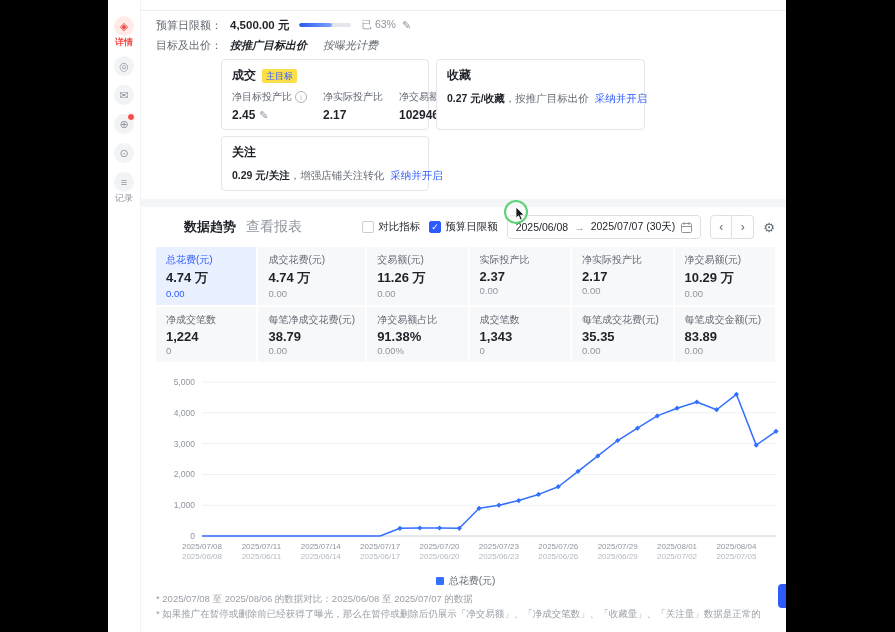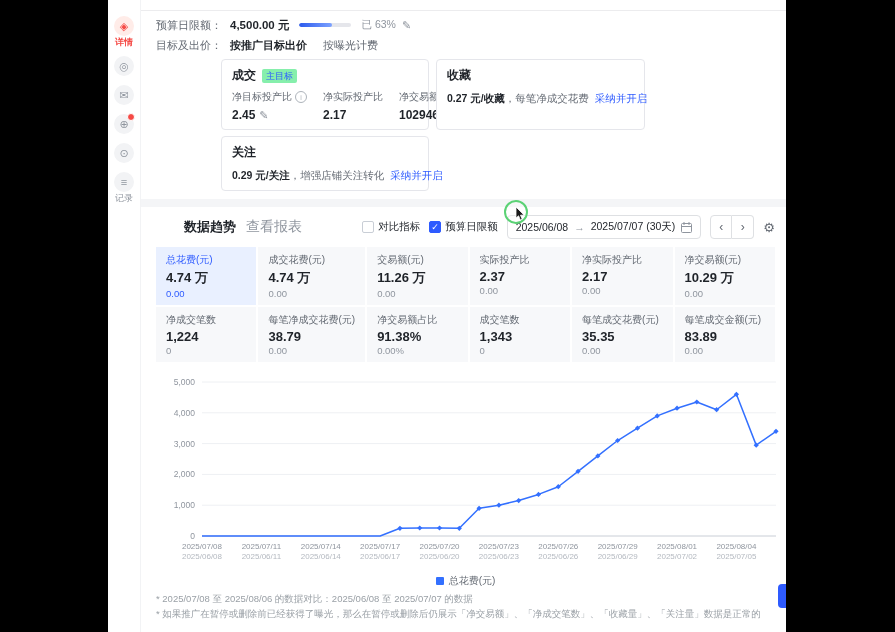--- a/index.html
+++ b/index.html
@@ -20,28 +20,28 @@
   .main{position:absolute;left:32px;right:0;top:0;bottom:0;border-left:1px solid #f2f3f5;overflow:hidden;}
   .top-rule{height:10px;border-bottom:1px solid #ececee;margin-bottom:4px;}
 
   .budget-row,.target-row{display:flex;align-items:center;padding-left:15px;height:20px;font-size:11px;}
   .lbl{color:#646a73;margin-right:8px;}
   .budget-value{font-weight:bold;font-size:11.5px;margin-right:10px;}
   .progress{width:52px;height:4px;border-radius:2px;background:#e5e6eb;overflow:hidden;margin-right:10px;display:inline-block;}
   .progress-fill{display:block;height:100%;border-radius:2px;background:linear-gradient(90deg,#2b5aed,#7ca2ff);}
   .spent{color:#8f959e;font-size:10.5px;margin-right:6px;}
   .pencil{color:#8f959e;font-size:11px;cursor:pointer;}
-  .tab{color:#646a73;margin-right:16px;cursor:pointer;}
+  .tab{color:#646a73;margin-right:16px;cursor:pointer;font-style:italic;}
   .tab.active{color:#1f2329;font-weight:bold;}
 
   .goal-grid{margin:4px 0 0 52px;width:472px;display:grid;grid-template-columns:208px 209px;gap:6px 7px;padding-left:28px;}
   .g-card{border:1px solid #e5e6eb;border-radius:4px;padding:7px 10px;background:#fff;cursor:pointer;}
   .g-title-row{display:flex;align-items:center;gap:6px;}
   .g-title{font-size:12px;font-weight:bold;}
-  .g-badge{font-size:9px;color:#2e5bff;background:#86efac;padding:0 4px;border-radius:2px;line-height:14px;}
+  .g-badge{font-size:9px;color:#2e5bff;background:#fde047;padding:0 4px;border-radius:2px;line-height:14px;}
   .g-metrics{display:flex;gap:16px;margin-top:6px;}
   .g-m-label{font-size:10px;color:#646a73;display:flex;align-items:center;gap:3px;white-space:nowrap;}
   .info-i{width:10px;height:10px;border:1px solid #aeb4bb;border-radius:50%;color:#aeb4bb;font-size:7px;
     display:inline-flex;align-items:center;justify-content:center;font-style:normal;cursor:pointer;}
   .g-m-value{font-size:12px;font-weight:bold;margin-top:4px;display:flex;align-items:center;gap:4px;}
   .g-desc{font-size:10.5px;margin-top:8px;color:#646a73;white-space:nowrap;}
   .g-price{color:#1f2329;font-weight:bold;}
   .g-action{color:#2e5bff;margin-left:6px;cursor:pointer;}
 
   .sys-note{margin:6px 0 0 52px;font-size:10px;color:#aeb4bb;}
@@ -168,21 +168,21 @@
                 </div>
             </div>
           </div>
         </div>
 
 
         <div class="g-card">
           <div class="g-title-row">
               <span class="g-title">收藏</span>
             </div>
-          <div class="g-desc"><span class="g-price">0.27 元/收藏</span><span>，每笔净成交花费</span><span class="g-action">采纳并开启</span></div>
+          <div class="g-desc"><span class="g-price">0.27 元/收藏</span><span>，按推广目标出价</span><span class="g-action">采纳并开启</span></div>
         </div>
 
         <div class="g-card">
           <div class="g-title-row">
               <span class="g-title">关注</span>
             </div>
           <div class="g-desc"><span class="g-price">0.29 元/关注</span><span>，增强店铺关注转化</span><span class="g-action">采纳并开启</span></div>
         </div>
       </div>
 

